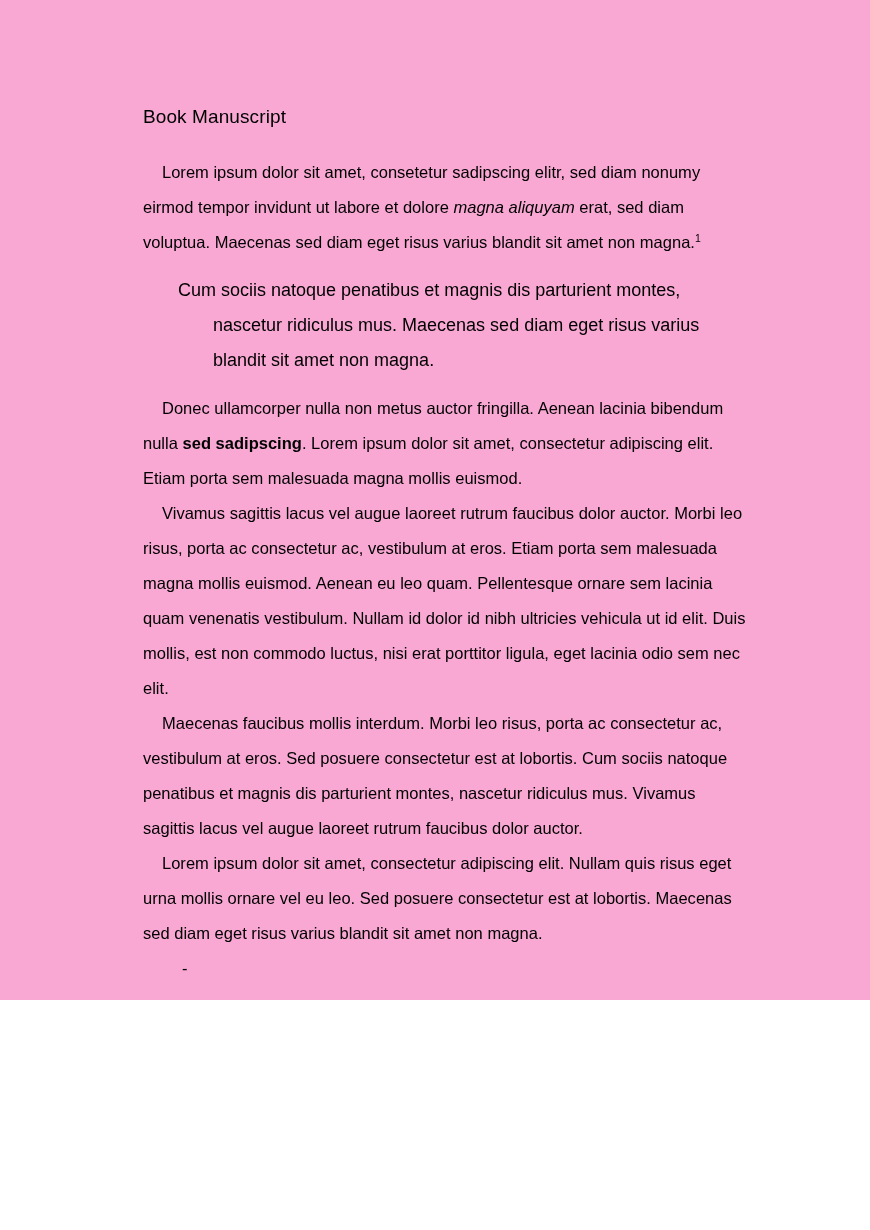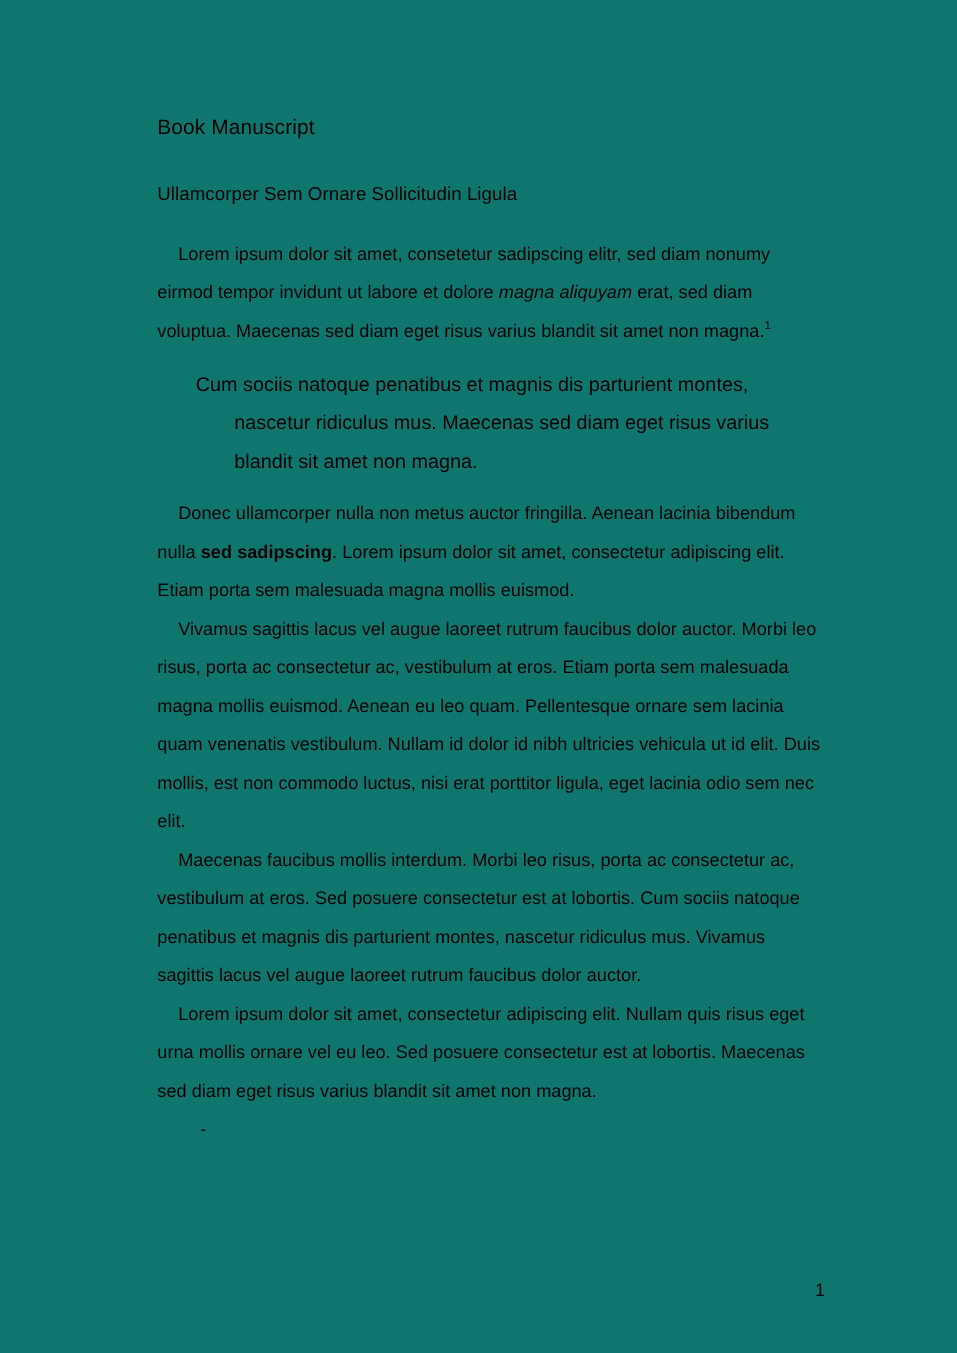--- a/index.html
+++ b/index.html
@@ -8,22 +8,22 @@
     background: #ffffff;
   }
   body {
     font-family: "Liberation Sans", sans-serif;
     color: #000000;
     -webkit-font-smoothing: antialiased;
   }
   #page {
     position: relative;
     width: 870px;
-    height: 1230px;
-    background: #0f766e;
+    height: 1000px;
+    background: #f9a8d4;
     overflow: hidden;
   }
   #content {
     position: absolute;
     left: 143px;
     top: 0;
     width: 608px;
   }
 
   .doc-title {
@@ -131,21 +131,20 @@
 </style>
 </head>
 <body>
 
 <div id="page">
 
   <div id="content">
 
     <h1 class="doc-title">Book Manuscript</h1>
 
-    <h2 class="doc-subtitle">Ullamcorper Sem Ornare Sollicitudin Ligula</h2>
 
     <div class="body-block">
 
       <p class="body-par"><span>Lorem ipsum dolor sit amet, consetetur sadipscing elitr, sed diam nonumy eirmod tempor invidunt ut labore et dolore </span><i class="em">magna aliquyam</i><span> erat, sed diam voluptua. Maecenas sed diam eget risus varius blandit sit amet non magna.</span><sup class="fn-ref">1</sup></p>
 
       <blockquote class="blockquote">Cum sociis natoque penatibus et magnis dis parturient montes, nascetur ridiculus mus. Maecenas sed diam eget risus varius blandit sit amet non magna.</blockquote>
 
       <p class="body-par"><span>Donec ullamcorper nulla non metus auctor fringilla. Aenean lacinia bibendum nulla </span><b class="strong">sed sadipscing</b><span>. Lorem ipsum dolor sit amet, consectetur adipiscing elit. Etiam porta sem malesuada magna mollis euismod.</span></p>
 
       <p class="body-par">Vivamus sagittis lacus vel augue laoreet rutrum faucibus dolor auctor. Morbi leo risus, porta ac consectetur ac, vestibulum at eros. Etiam porta sem malesuada magna mollis euismod. Aenean eu leo quam. Pellentesque ornare sem lacinia quam venenatis vestibulum. Nullam id dolor id nibh ultricies vehicula ut id elit. Duis mollis, est non commodo luctus, nisi erat porttitor ligula, eget lacinia odio sem nec elit.</p>

